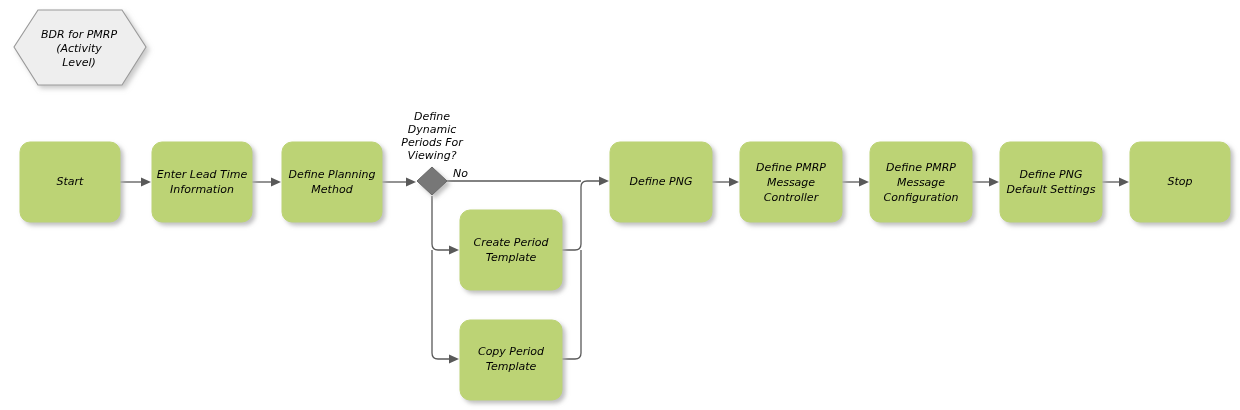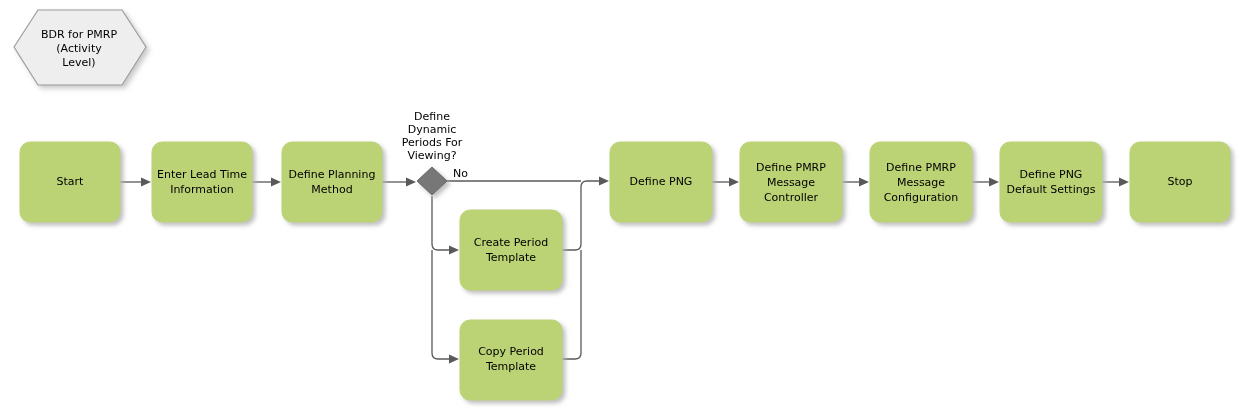--- a/index.html
+++ b/index.html
@@ -10,20 +10,21 @@
   body {
     width: 1240px;
     height: 410px;
     overflow: hidden;
     font-family: "DejaVu Sans", sans-serif;
   }
   #diagram-root {
     position: relative;
     width: 1240px;
     height: 298px;
+    font-style: italic;
   }
   svg#flow {
     display: block;
     width: 1240px;
     height: 410px;
   }
   .node-text {
     font-family: "DejaVu Sans", sans-serif;
     font-size: 11px;
     fill: #000000;

